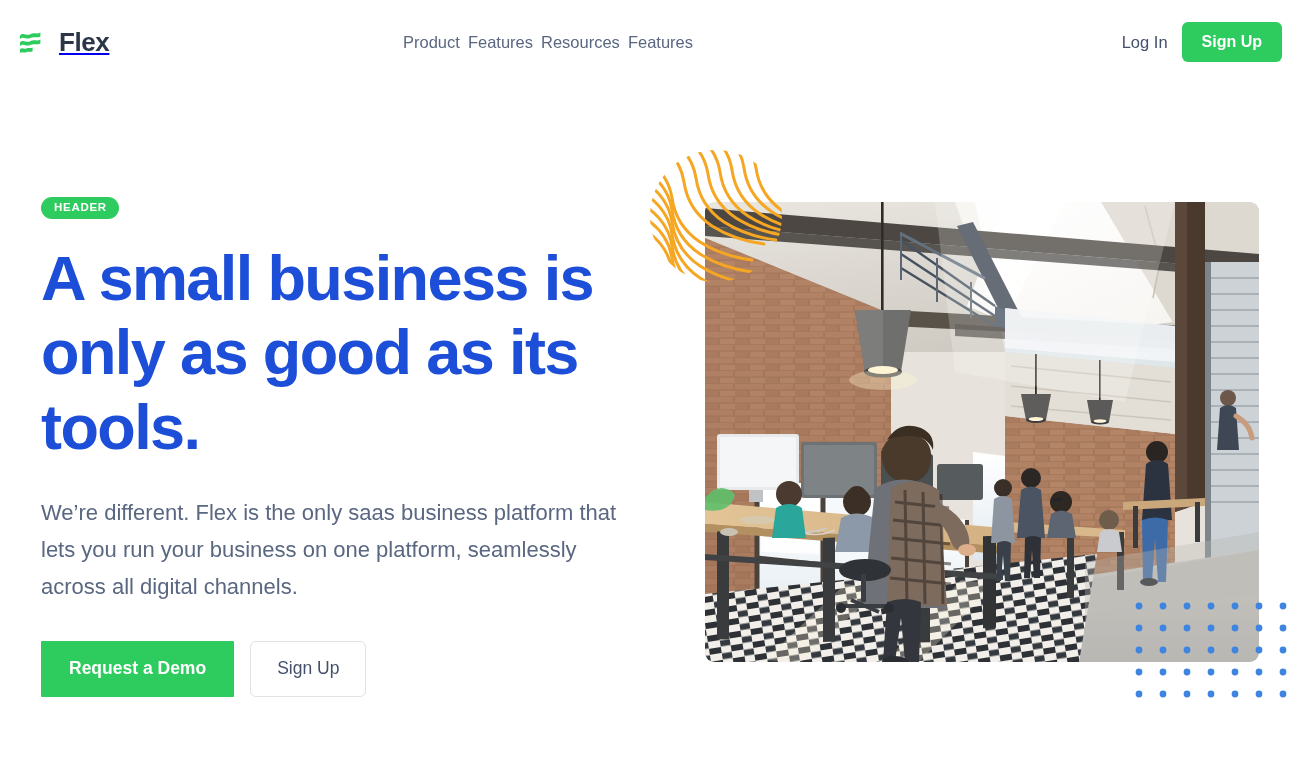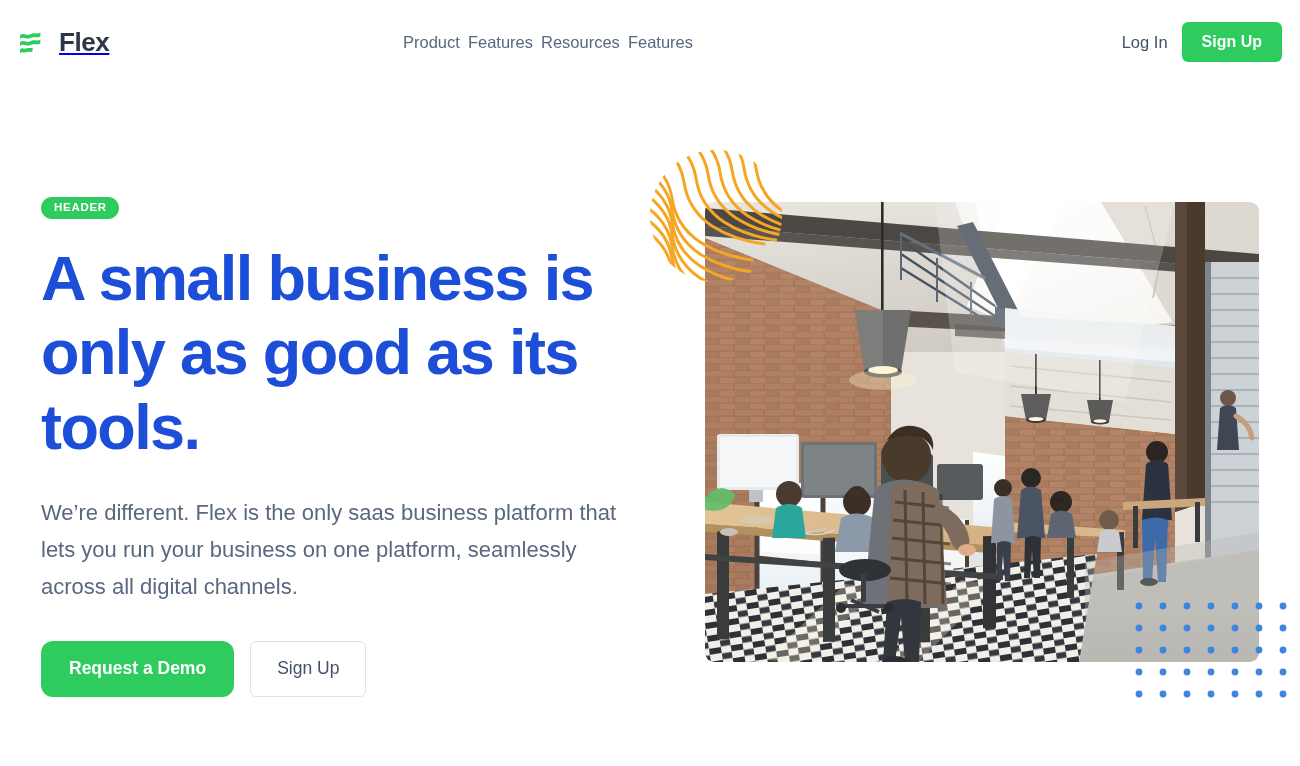--- a/index.html
+++ b/index.html
@@ -126,21 +126,21 @@
 
   .hero-cta { margin-top: 35px; display: flex; align-items: center; gap: 16px; }
 
   .btn-primary {
     background: #2ecc5f;
     color: #ffffff;
     font-size: 17.5px;
     font-weight: 600;
     font-family: inherit;
     border: none;
-    border-radius: 12px;
+    border-radius: 1px;
     padding: 19px 28px;
     cursor: pointer;
     line-height: 1;
     white-space: nowrap;
   }
   .btn-outline {
     background: #ffffff;
     color: #44506a;
     font-size: 17.5px;
     font-weight: 500;

